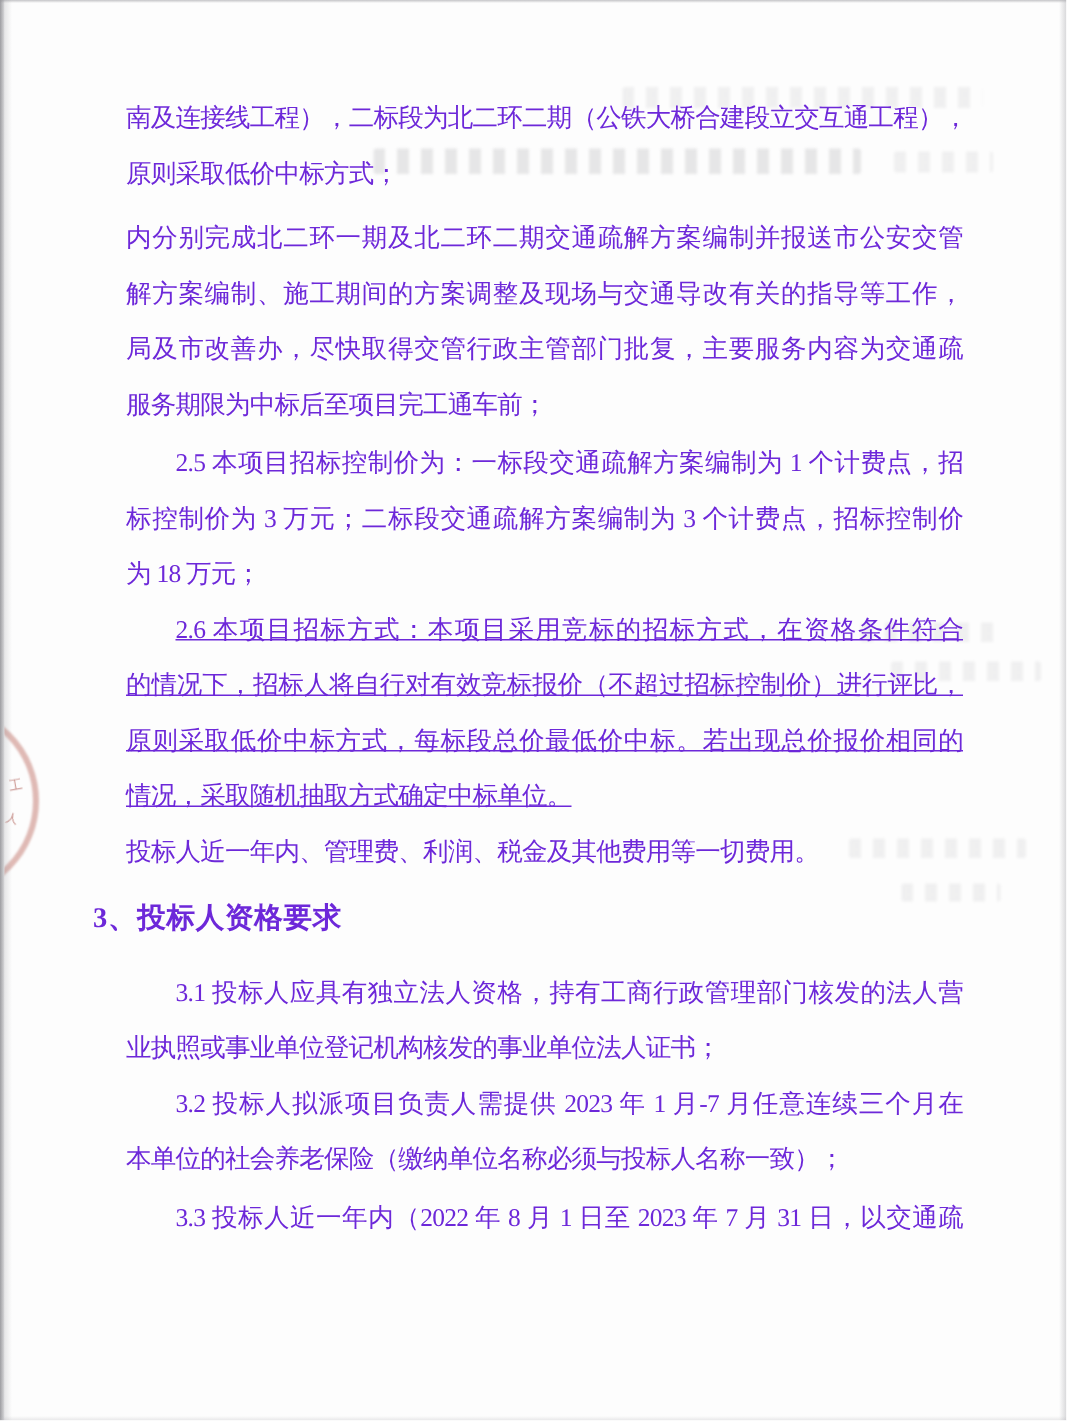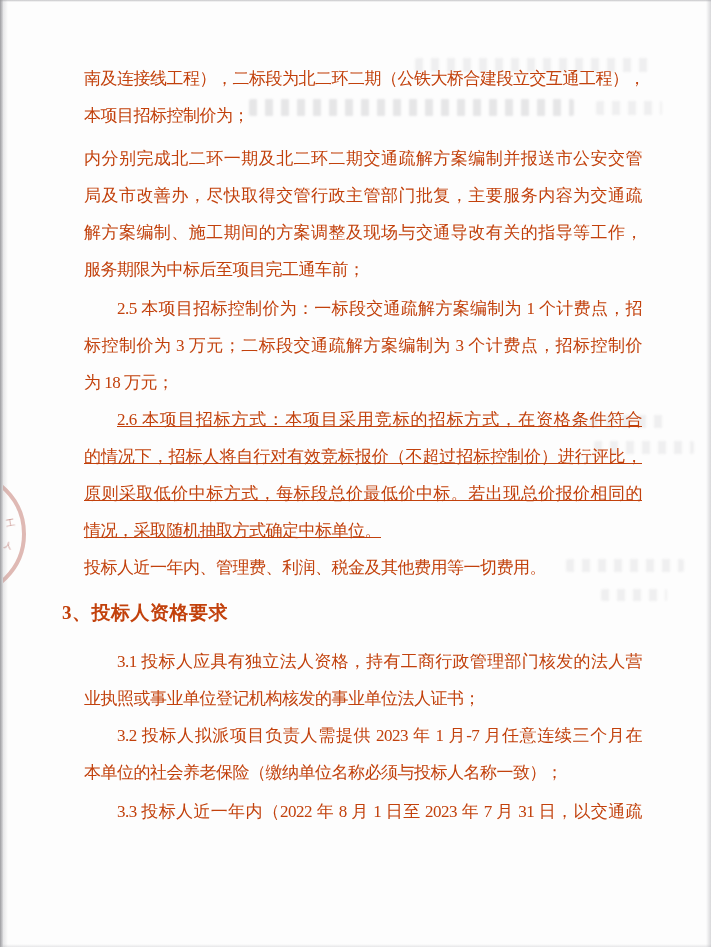--- a/index.html
+++ b/index.html
@@ -13,21 +13,21 @@
   .edge-left-shade{position:absolute;left:3px;top:0;width:5px;height:100%;
              background:linear-gradient(90deg,rgba(160,160,165,.25),rgba(255,255,255,0));}
   .edge-top{position:absolute;left:0;top:0;width:100%;height:2px;
              background:linear-gradient(180deg,rgba(150,150,155,.55),rgba(255,255,255,0));}
   .edge-right{position:absolute;right:0;top:0;width:5px;height:100%;
              background:linear-gradient(270deg,rgba(170,170,175,.45),rgba(255,255,255,0));}
   .edge-bottom{position:absolute;left:0;bottom:0;width:100%;height:3px;
              background:linear-gradient(0deg,rgba(180,180,185,.30),rgba(255,255,255,0));}
 
   
-  .doc{position:absolute;left:84px;top:60px;width:558px;color:#c2410c;}
+  .doc{position:absolute;left:84px;top:60px;width:558px;color:#6d28d9;}
   .line{height:37px;line-height:37px;font-size:17px;letter-spacing:-0.5px;
         text-align:justify;text-align-last:justify;white-space:nowrap;
         font-weight:500;}
   .line.short{text-align-last:left;}
   .line.indent{padding-left:33px;}
   .para{margin:0;}
   #p-2-4{margin-top:6px;}
   #p-2-5{margin-top:2px;}
   #p-2-6{margin-top:0;text-decoration:underline;}
   #p-2-7{margin-top:0;}
@@ -73,26 +73,26 @@
   <div class="ghost light g-f"></div>
   <div class="ghost light g-g"></div>
 
   <div class="seal-arc"></div>
   <div class="seal-glyph g1">工</div>
   <div class="seal-glyph g2">人</div>
 
   <div class="doc">
       <div class="para body" id="p-cont">
         <div class="line">南及连接线工程），二标段为北二环二期（公铁大桥合建段立交互通工程），</div>
-        <div class="line short">本项目招标控制价为；</div>
+        <div class="line short">原则采取低价中标方式；</div>
       </div>
       <div class="para body" id="p-2-4">
         <div class="line">内分别完成北二环一期及北二环二期交通疏解方案编制并报送市公安交管</div>
+        <div class="line">解方案编制、施工期间的方案调整及现场与交通导改有关的指导等工作，</div>
         <div class="line">局及市改善办，尽快取得交管行政主管部门批复，主要服务内容为交通疏</div>
-        <div class="line">解方案编制、施工期间的方案调整及现场与交通导改有关的指导等工作，</div>
         <div class="line short">服务期限为中标后至项目完工通车前；</div>
       </div>
       <div class="para body" id="p-2-5">
         <div class="line indent">2.5 本项目招标控制价为：一标段交通疏解方案编制为 1 个计费点，招</div>
         <div class="line">标控制价为 3 万元；二标段交通疏解方案编制为 3 个计费点，招标控制价</div>
         <div class="line short">为 18 万元；</div>
       </div>
       <div class="para body" id="p-2-6">
         <div class="line indent">2.6 本项目招标方式：本项目采用竞标的招标方式，在资格条件符合</div>
         <div class="line">的情况下，招标人将自行对有效竞标报价（不超过招标控制价）进行评比，</div>

